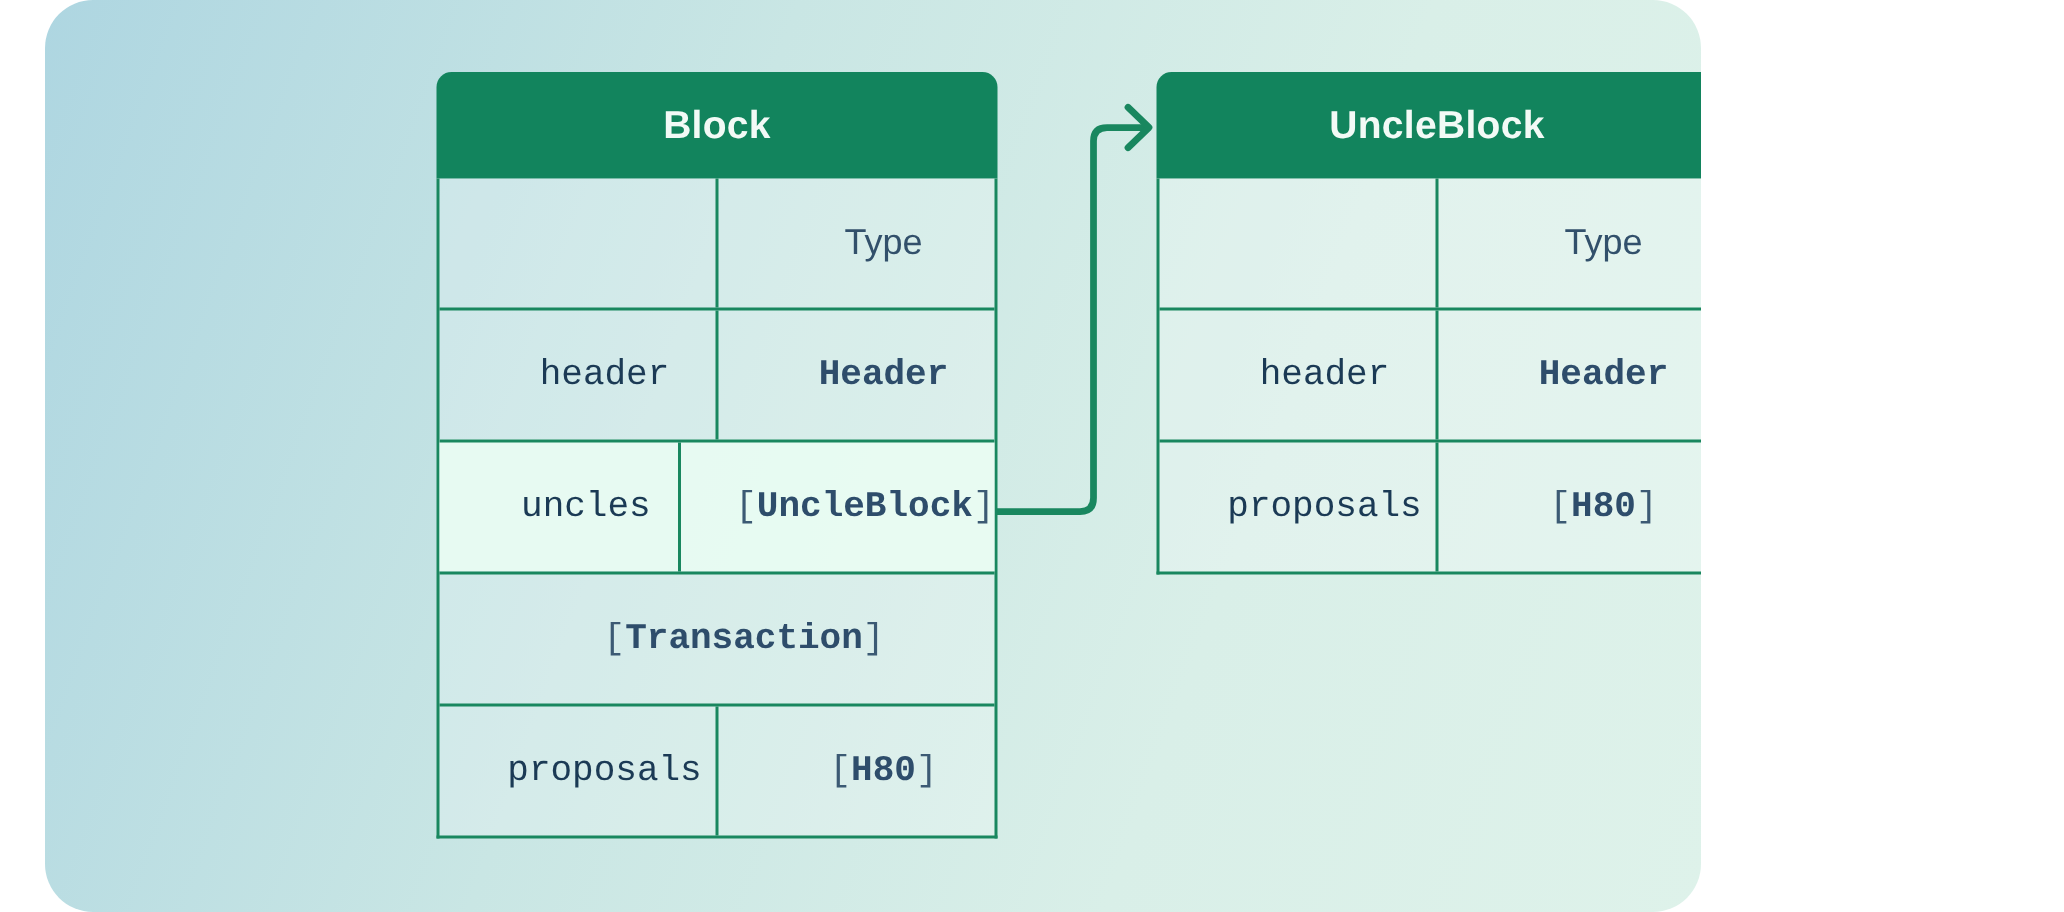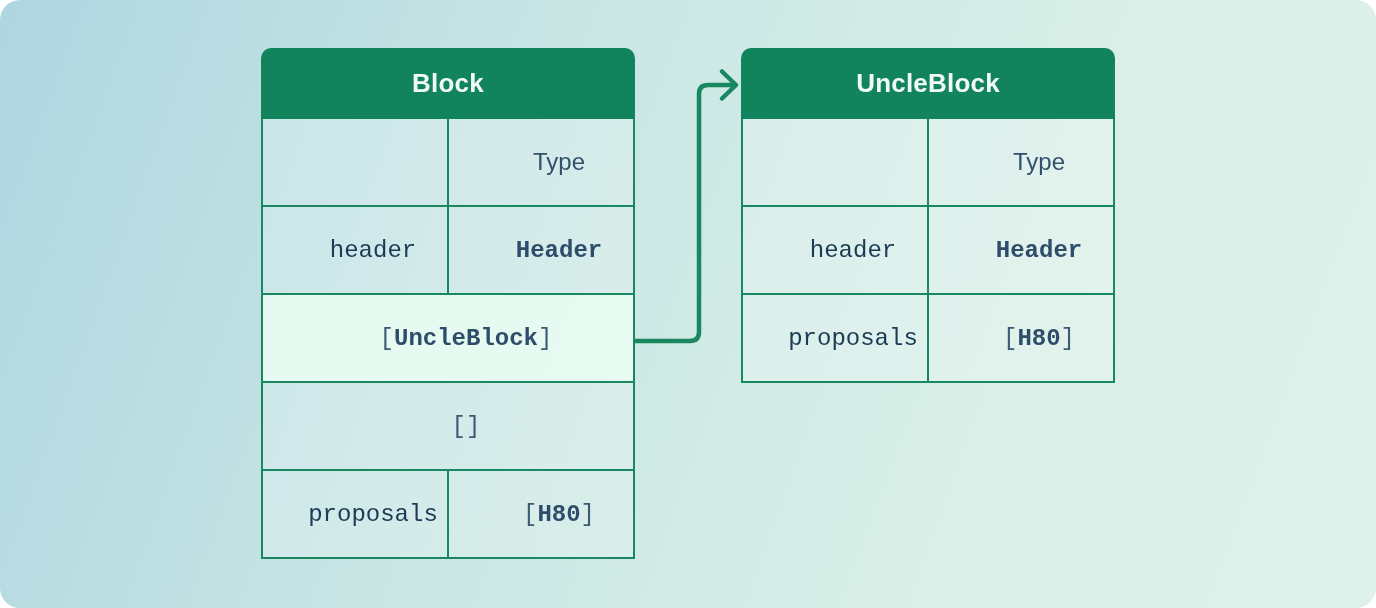--- a/index.html
+++ b/index.html
@@ -3,25 +3,26 @@
 <meta charset="utf-8">
 <style>
   html, body {
     margin: 0;
     padding: 0;
     background: #ffffff;
     font-family: "Liberation Sans", "DejaVu Sans", sans-serif;
   }
   .canvas {
     position: relative;
-    width: 1376px;
+    width: 1104px;
     height: 608px;
-    border-radius: 20px;
+    border-radius: 32px;
     background: linear-gradient(110deg, #aed6e1 0%, #c9e6e4 38%, #d9efe8 70%, #def2ea 100%);
     overflow: hidden;
+    margin-left: 30px;
   }
   .entity-table {
     position: absolute;
     width: 374px;
     box-sizing: border-box;
   }
   .entity-table.left  { left: 261px; top: 48px; }
   .entity-table.right { left: 741px; top: 48px; }
 
   .t-header {
@@ -83,29 +84,31 @@
       </div>
       <div class="t-row">
         <div class="t-cell field">header</div>
         <div class="t-cell">
             <span class="bracket"></span>
             <span class="val-name">Header</span>
             <span class="bracket"></span>
           </div>
       </div>
       <div class="t-row highlight">
+        <div class="t-cell field">uncles</div>
         <div class="t-cell">
             <span class="bracket">[</span>
             <span class="val-name">UncleBlock</span>
             <span class="bracket">]</span>
           </div>
       </div>
       <div class="t-row">
         <div class="t-cell">
             <span class="bracket">[</span>
+            <span class="val-name">Transaction</span>
             <span class="bracket">]</span>
           </div>
       </div>
       <div class="t-row">
         <div class="t-cell field">proposals</div>
         <div class="t-cell">
             <span class="bracket">[</span>
             <span class="val-name">H80</span>
             <span class="bracket">]</span>
           </div>

